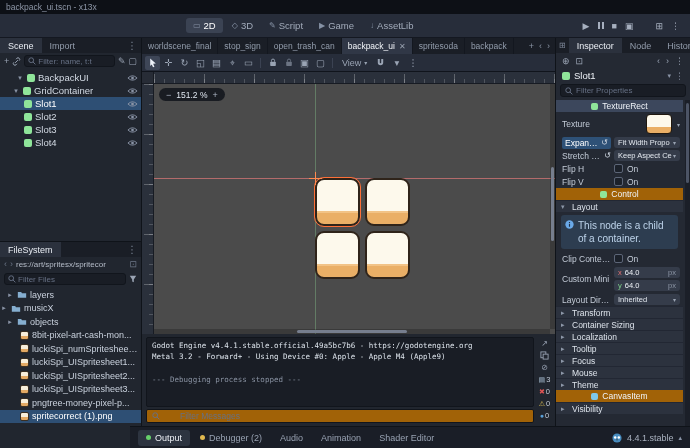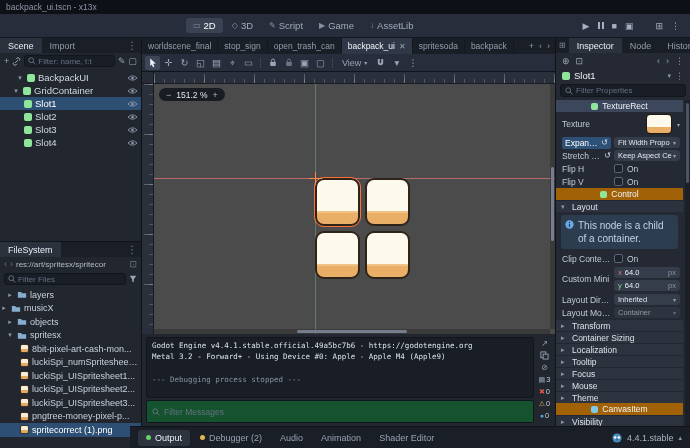--- a/index.html
+++ b/index.html
@@ -90,21 +90,21 @@
 .vscroll{position:absolute;right:0;top:0;bottom:5px;width:5px;background:rgba(0,0,0,.22);}
 .vscroll i{position:absolute;left:1px;right:1px;top:34%;height:30%;background:#767e8e;border-radius:2px;}
 .hscroll{position:absolute;left:0;right:5px;bottom:0;height:5px;background:rgba(0,0,0,.22);}
 .hscroll i{position:absolute;top:1px;bottom:1px;left:36%;width:28%;background:#767e8e;border-radius:2px;}
 
 .outpanel{flex:0 0 92px;background:#21262f;display:flex;padding:3px 2px 3px 4px;gap:2px;min-height:0;}
 .outmain{flex:1;min-width:0;display:flex;flex-direction:column;gap:2px;}
 .console{flex:1;background:#191d25;border:1px solid #11151c;border-radius:2px;padding:2px 5px;font-family:"DejaVu Sans Mono",monospace;font-size:7.5px;line-height:1.5;color:#dde4ec;overflow:hidden;}
 .cline{white-space:nowrap;overflow:hidden;min-height:11px;}
 .cline.dim{color:#8a93a3;}
-.filterrow{height:23px;flex:0 0 auto;background:#14532d;border:1px solid #11151c;border-radius:2px;display:flex;align-items:center;gap:4px;padding:0 5px;color:#667084;}
+.filterrow{height:14px;flex:0 0 auto;background:#a16207;border:1px solid #11151c;border-radius:2px;display:flex;align-items:center;gap:20px;padding:0 5px;color:#667084;}
 .filterrow input{all:unset;flex:1;min-width:0;font-family:inherit;font-size:8.5px;color:#ccd3dd;}
 .filterrow input::placeholder{color:#667084;}
 .outside{width:17px;flex:0 0 auto;display:flex;flex-direction:column;align-items:center;gap:3px;padding-top:2px;color:#97a1b1;font-size:8px;}
 .badge{display:flex;align-items:center;gap:1px;font-size:7.5px;color:#c3cbd7;}
 .bi{font-size:7px;}
 .c-msg{color:#9fb4c7;}.c-err{color:#e05555;}.c-warn{color:#e0c355;}.c-info{color:#5aa0d8;}
 
 .bbar{position:absolute;left:130px;right:0;bottom:0;height:22px;background:#1a1e27;border-top:1px solid #0f1319;display:flex;align-items:center;gap:2px;padding:0 8px;z-index:4;}
 .btab{display:flex;align-items:center;gap:4px;padding:3px 8px;border-radius:3px;color:#98a2b2;font-size:9px;white-space:nowrap;}
 .btab.active{background:#2d3440;color:#eef1f6;}
@@ -376,29 +376,20 @@
           </div>
           <div class="frow" style="padding-left:6px">
             <span class="tarrow">▸</span>
             <span class="ficon">
                 <svg class="svgi" width="10" height="9">
                   <use href="#i-folder"></use>
                 </svg>
               </span>
             <span class="tlabel">objects</span>
           </div>
-          <div class="frow" style="padding-left:6px">
-            <span class="tarrow">▾</span>
-            <span class="ficon">
-                <svg class="svgi" width="10" height="9">
-                  <use href="#i-folder"></use>
-                </svg>
-              </span>
-            <span class="tlabel">spritesx</span>
-          </div>
           <div class="frow" style="padding-left:20px">
             <span class="fthumb"></span>
             <span class="tlabel">8bit-pixel-art-cash-mon...</span>
           </div>
           <div class="frow" style="padding-left:20px">
             <span class="fthumb"></span>
             <span class="tlabel">luckiSpi_numSpritesheet...</span>
           </div>
           <div class="frow" style="padding-left:20px">
             <span class="fthumb"></span>
@@ -676,27 +667,20 @@
               </div>
           </div>
         </div>
         <div class="prow">
           <span class="plabel">Layout Direction</span>
           <div class="dd">
               <span>Inherited</span>
               <span class="dar">▾</span>
             </div>
         </div>
-        <div class="prow">
-          <span class="plabel">Layout Mode</span>
-          <div class="dd dis">
-              <span>Container</span>
-              <span class="dar">▾</span>
-            </div>
-        </div>
         <div class="psec">
             <span class="sar">▸</span>
             <span>Transform</span>
           </div>
         <div class="psec">
             <span class="sar">▸</span>
             <span>Container Sizing</span>
           </div>
         <div class="psec">
             <span class="sar">▸</span>

